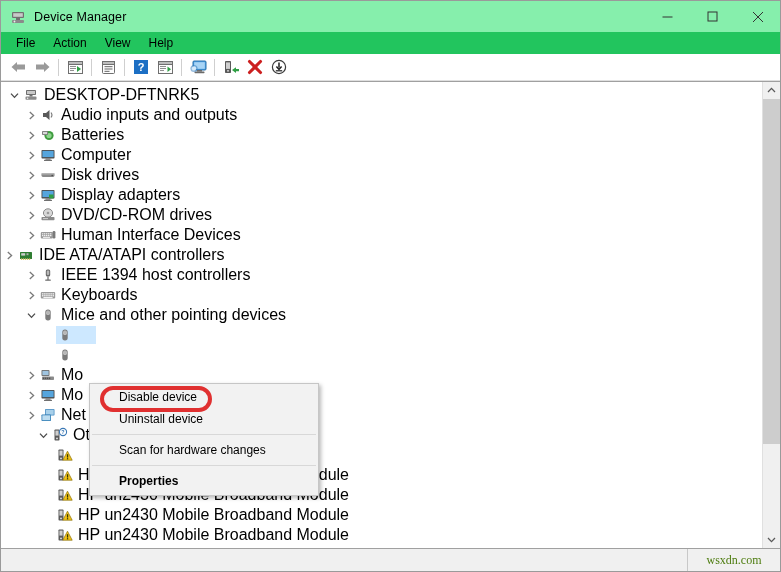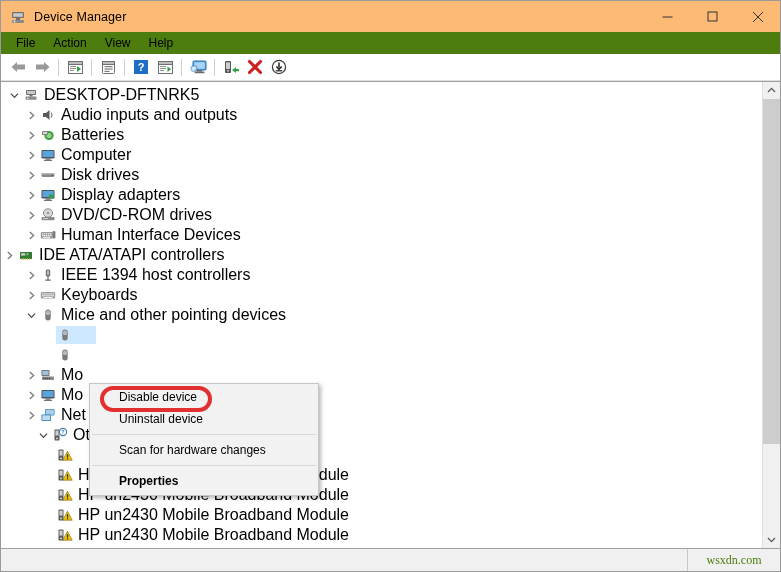--- a/index.html
+++ b/index.html
@@ -27,21 +27,21 @@
     border: 1px solid #9a9a9a;
     box-sizing: border-box;
     display: flex;
     flex-direction: column;
   }
 
   
   #titlebar {
     height: 31px;
     min-height: 31px;
-    background: #fdba74;
+    background: #86efac;
     display: flex;
     align-items: center;
     position: relative;
   }
   #title-icon {
     margin-left: 9px;
     margin-right: 8px;
     width: 16px;
     height: 16px;
     position: relative;
@@ -67,21 +67,21 @@
   }
   .winbtn svg { display:block; }
 
   
   #menubar {
     height: 22px;
     min-height: 22px;
     display: flex;
     align-items: center;
     padding-left: 6px;
-    background: #4d7c0f;
+    background: #22c55e;
   }
   .menu-item {
     padding: 2px 9px;
     font-size: 12px;
     color: #000000;
     line-height: 15px;
   }
 
   
   #toolbar {

